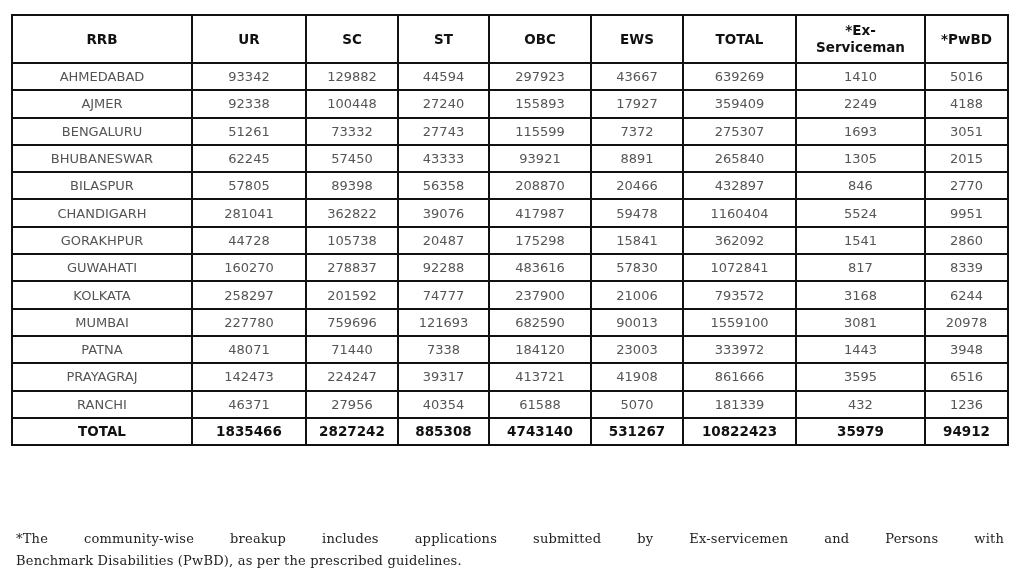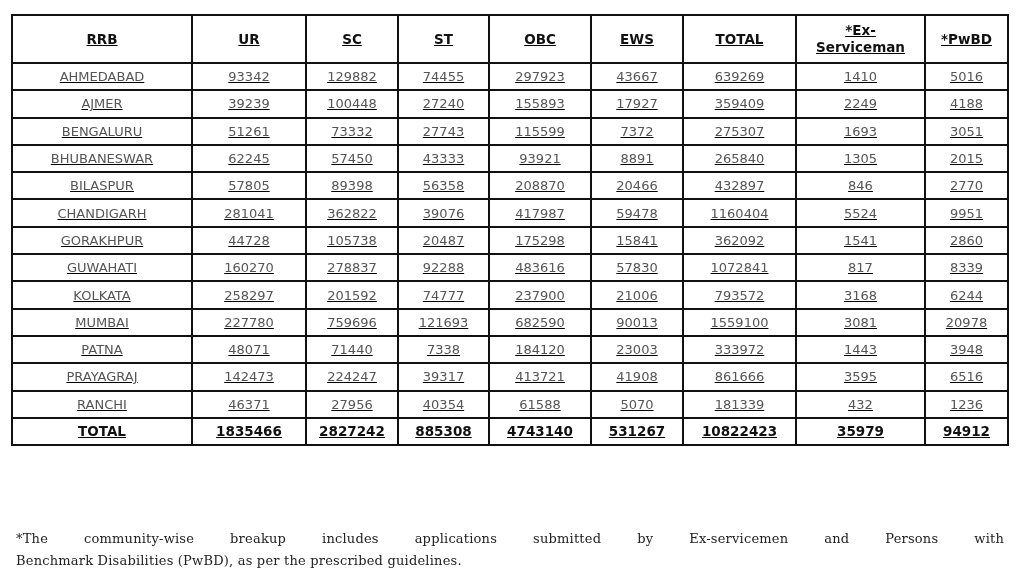--- a/index.html
+++ b/index.html
@@ -1,18 +1,18 @@
 <!DOCTYPE html>
 <html><head>
 <meta charset="utf-8">
 <style>
   html, body { margin:0; padding:0; background:#ffffff; }
   body { width:1024px; height:576px; position:relative; overflow:hidden; font-family:"DejaVu Sans", sans-serif; }
   .wrap { position:absolute; left:11px; top:14px; width:996px; }
-  table { border-collapse:collapse; width:996px; table-layout:fixed;text-decoration:underline; }
+  table { border-collapse:collapse; width:996px; table-layout:fixed; }
   th, td { border:2px solid #111; text-align:center; padding:0; color:#555; font-size:13px; }
   th { height:46px; color:#111; font-weight:bold; font-size:13.5px; line-height:17px; }
   td { height:25.3px; }
   tr.total td { color:#111; font-weight:bold; font-size:13.5px; height:25px; }
   .foot { position:absolute; left:16px; top:528px; width:988px; font-family:"DejaVu Serif", serif; font-size:13px; color:#222; line-height:22px; text-align:justify; text-align-last:left; letter-spacing:0.2px; }
   .foot .l1 { text-align:justify; text-align-last:justify; }
 </style>
 </head>
 <body>
 
@@ -43,30 +43,30 @@
           <span>Serviceman</span>
         </th>
         <th>*PwBD</th>
       </tr>
     </thead>
     <tbody id="tbody">
         <tr>
           <td>AHMEDABAD</td>
           <td>93342</td>
           <td>129882</td>
-          <td>74455</td>
+          <td>44594</td>
           <td>297923</td>
           <td>43667</td>
           <td>639269</td>
           <td>1410</td>
           <td>5016</td>
         </tr>
         <tr>
           <td>AJMER</td>
-          <td>39239</td>
+          <td>92338</td>
           <td>100448</td>
           <td>27240</td>
           <td>155893</td>
           <td>17927</td>
           <td>359409</td>
           <td>2249</td>
           <td>4188</td>
         </tr>
         <tr>
           <td>BENGALURU</td>

